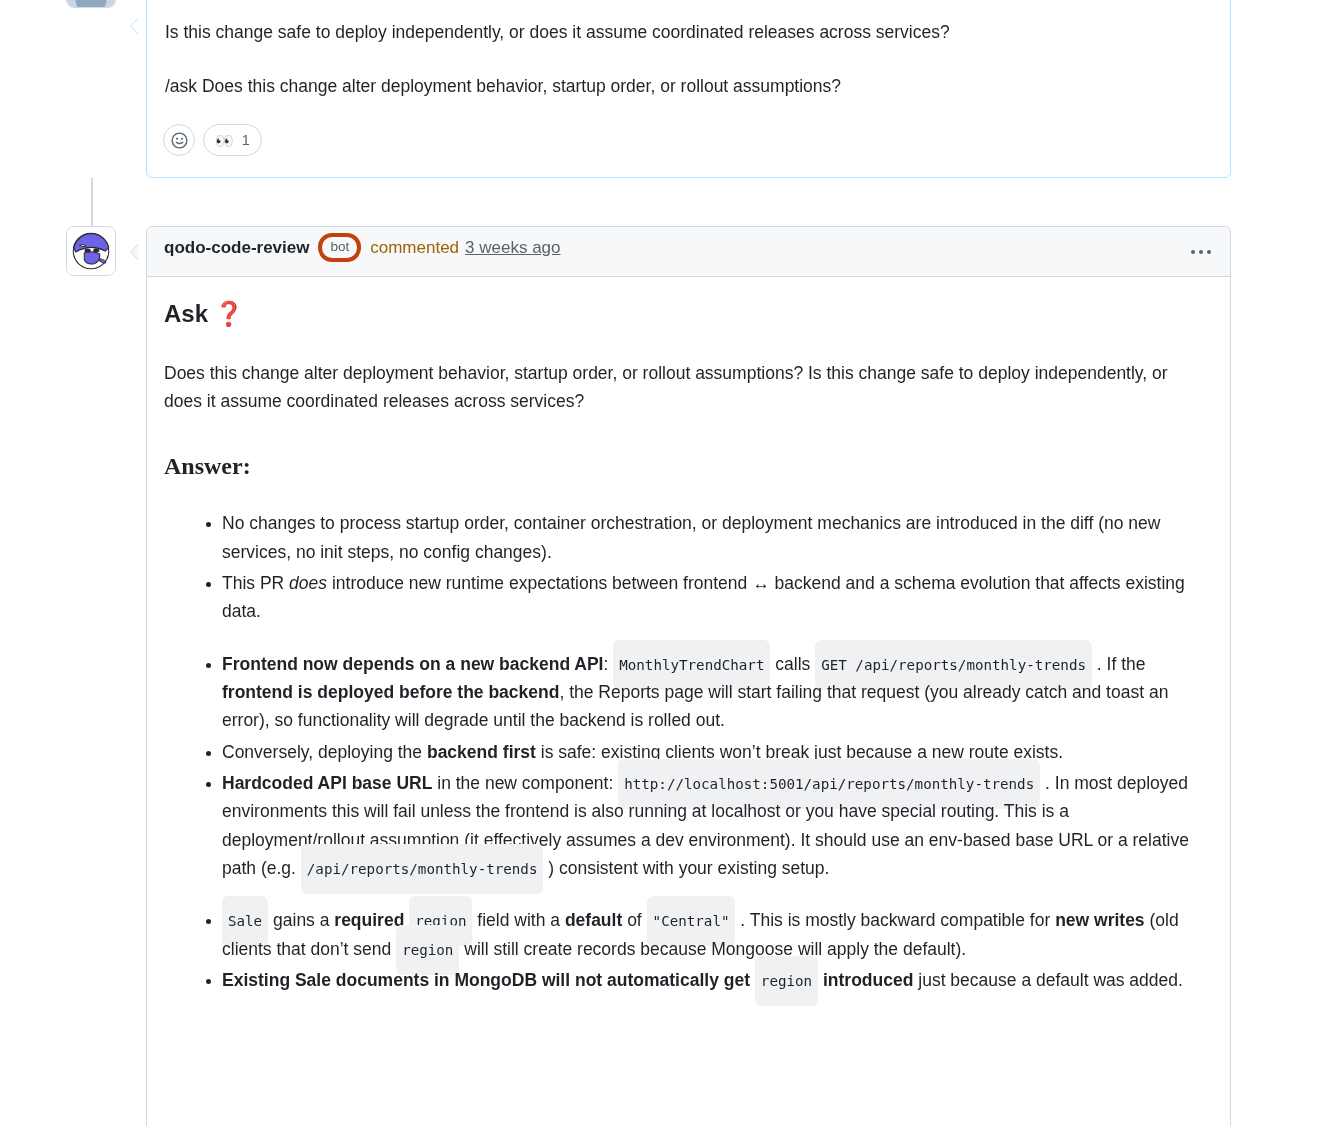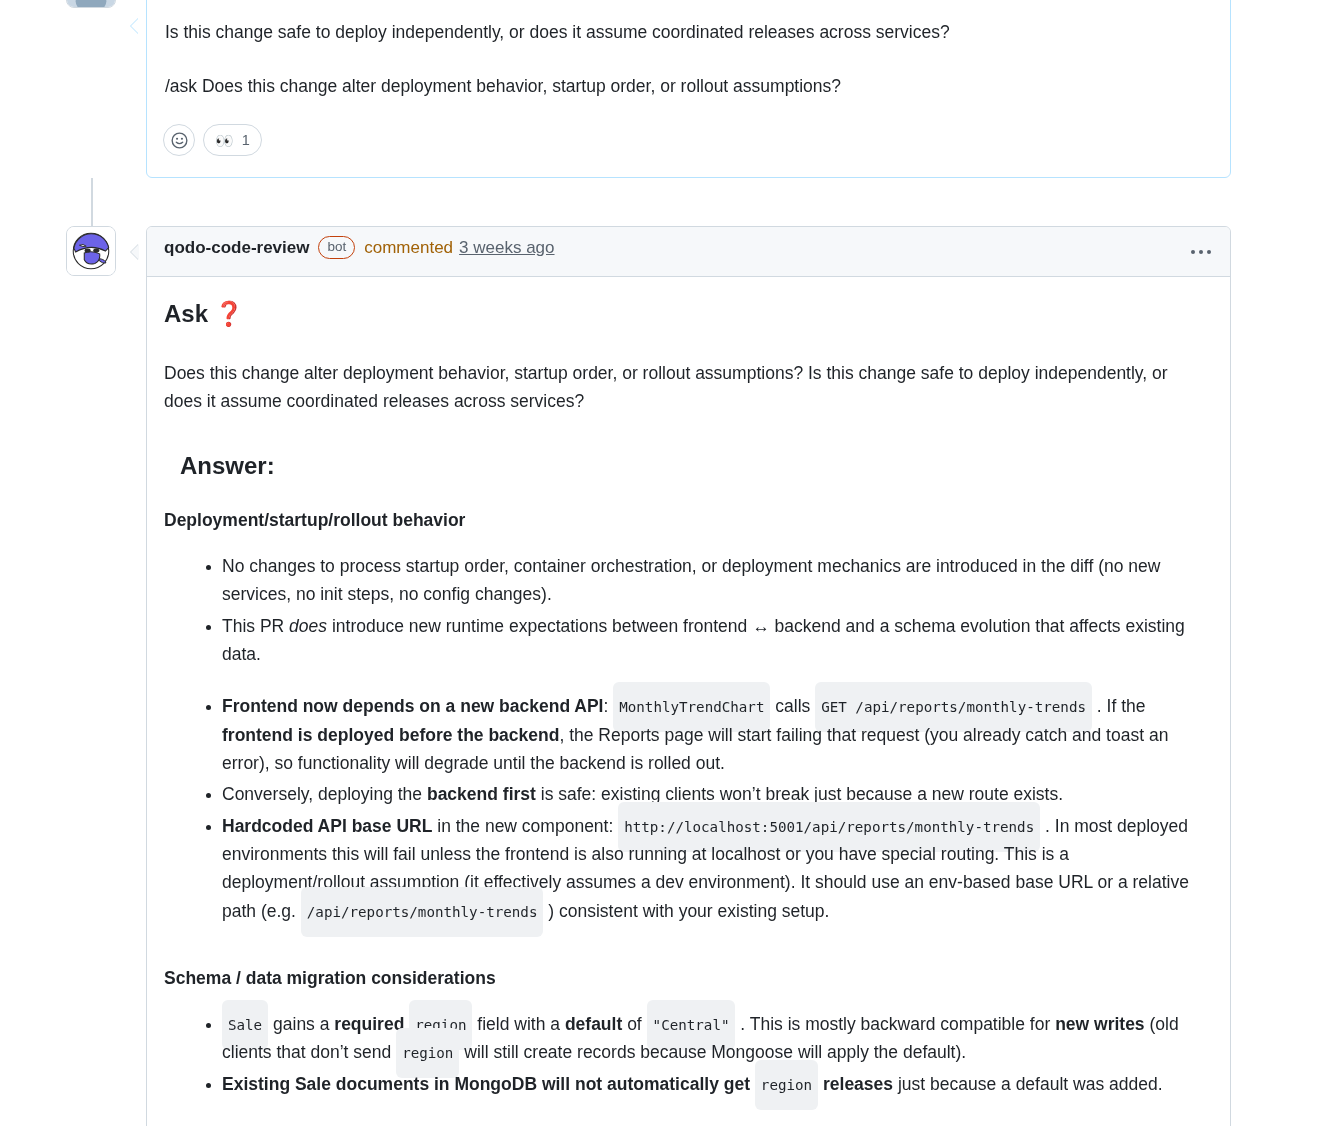--- a/index.html
+++ b/index.html
@@ -114,21 +114,21 @@
     border-bottom: 1px solid #d1d9e0;
     display: flex;
     align-items: center;
     padding: 0 16px 8px 17px;
     font-size: 17px;
   }
   .author { font-weight: bold; color: #1f2328; }
   .bot-badge {
     margin-left: 9px;
     padding: 1px 8px 2px;
-    border: 1px solid #c2410c;
+    border: 4px solid #c2410c;
     border-radius: 14px;
     font-size: 13.5px;
     color: #59636e;
     background: transparent;
     line-height: 1.35;
   }
   .commented { margin-left: 9px; color: #a16207; }
   .ago {
     margin-left: 6px;
     color: #59636e;
@@ -153,21 +153,21 @@
 
   
   .md { padding: 22px 22px 0 17px; }
   .md h2 {
     margin: 0 0 31px 0;
     font-size: 24px;
     font-weight: bold;
     line-height: 1.25;
     color: #1f2328;
   }
-  .md h2.answer { margin: 36px 0 28px 16px; }
+  .md h2.answer { margin: 36px 0 28px 0; font-family: Liberation Serif, serif; }
   .md h3 {
     margin: 0 0 20px 0;
     font-size: 17.5px;
     font-weight: bold;
     line-height: 1.3;
     color: #1f2328;
   }
   .md h3.spaced { margin-top: 42px; }
   .md p {
     margin: 0 0 16px 0;
@@ -276,34 +276,32 @@
 
       <h2>
         <span>Ask</span>
         <span class="emoji-q">❓</span>
       </h2>
 
       <p>Does this change alter deployment behavior, startup order, or rollout assumptions? Is this change safe to deploy independently, or does it assume coordinated releases across services?</p>
 
       <h2 class="answer">Answer:</h2>
 
-      <h3>Deployment/startup/rollout behavior</h3>
       <ul>
         <li>No changes to process startup order, container orchestration, or deployment mechanics are introduced in the diff (no new services, no init steps, no config changes).</li>
         <li>This PR <em>does</em> introduce new runtime expectations between frontend ↔ backend and a schema evolution that affects existing data.</li>
       </ul>
 
       <ul>
         <li><strong>Frontend now depends on a new backend API</strong>: <code>MonthlyTrendChart</code> calls <code>GET /api/reports/monthly-trends</code> . If the <strong>frontend is deployed before the backend</strong>, the Reports page will start failing that request (you already catch and toast an error), so functionality will degrade until the backend is rolled out.</li>
         <li>Conversely, deploying the <strong>backend first</strong> is safe: existing clients won’t break just because a new route exists.</li>
         <li><strong>Hardcoded API base URL</strong> in the new component: <code>http://localhost:5001/api/reports/monthly-trends</code> . In most deployed environments this will fail unless the frontend is also running at localhost or you have special routing. This is a deployment/rollout assumption (it effectively assumes a dev environment). It should use an env-based base URL or a relative path (e.g. <code>/api/reports/monthly-trends</code> ) consistent with your existing setup.</li>
       </ul>
 
-      <h3 class="spaced">Schema / data migration considerations</h3>
       <ul>
         <li><code>Sale</code> gains a <strong>required</strong> <code>region</code> field with a <strong>default</strong> of <code>"Central"</code> . This is mostly backward compatible for <strong>new writes</strong> (old clients that don’t send <code>region</code> will still create records because Mongoose will apply the default).</li>
-        <li><strong>Existing Sale documents in MongoDB will not automatically get</strong> <code>region</code> <strong>releases</strong> just because a default was added.</li>
+        <li><strong>Existing Sale documents in MongoDB will not automatically get</strong> <code>region</code> <strong>introduced</strong> just because a default was added.</li>
       </ul>
 
     </div>
   </div>
 
 </div>
 
 </body></html>

